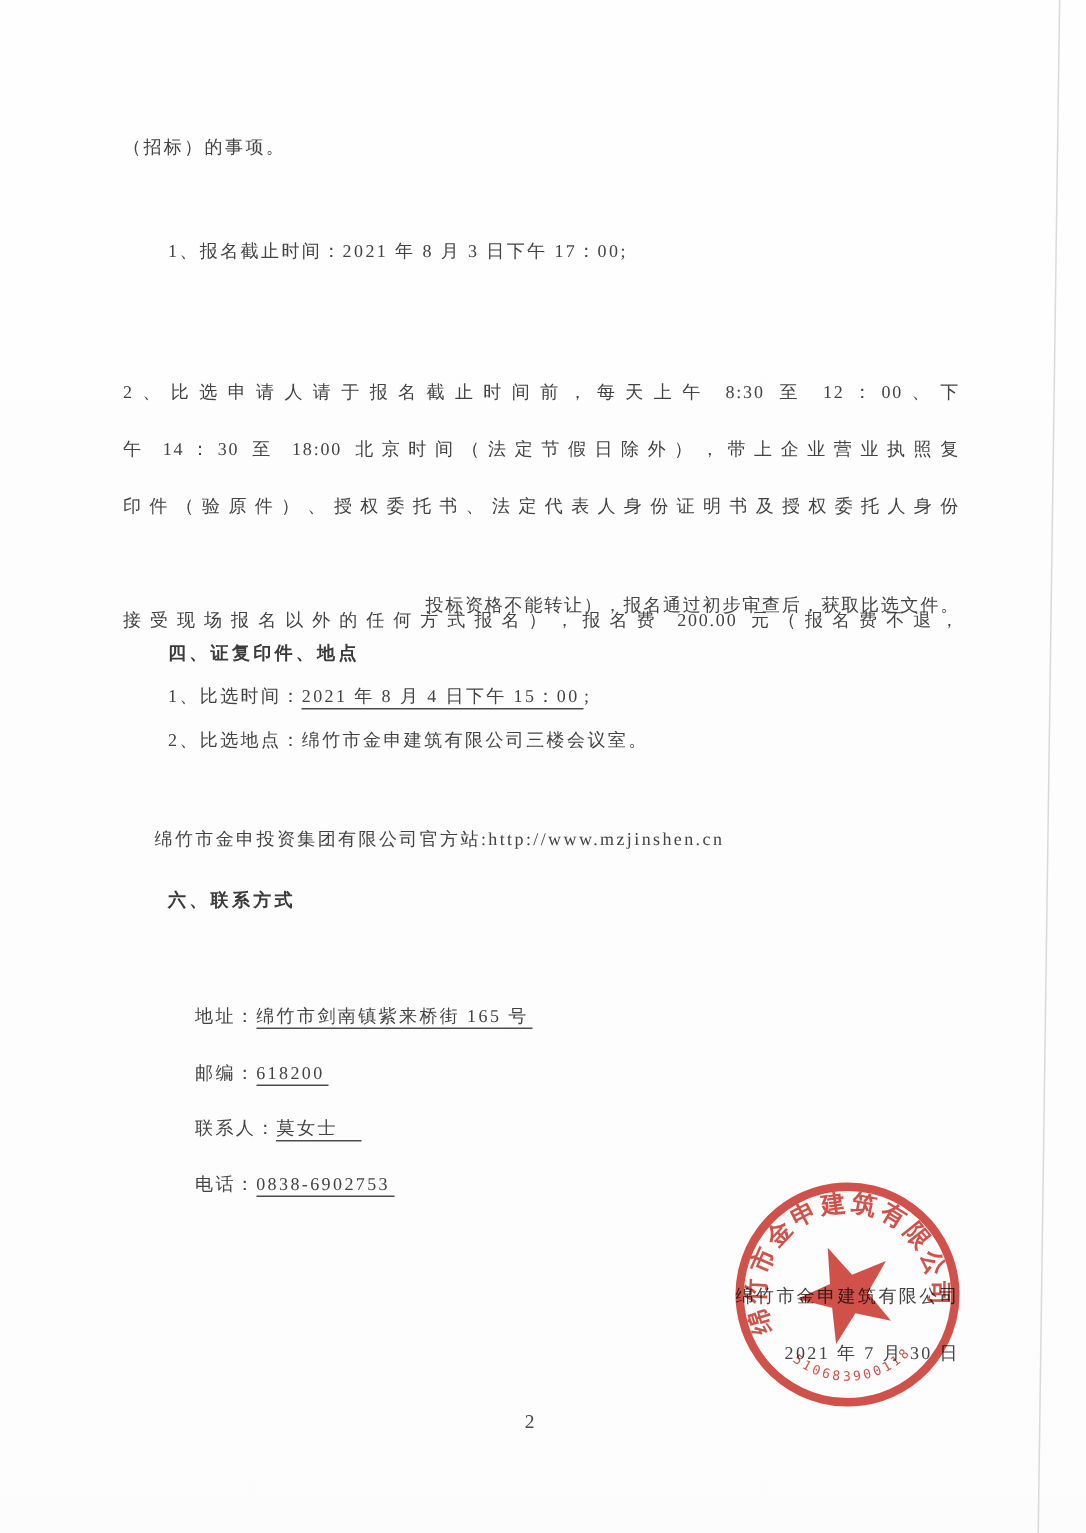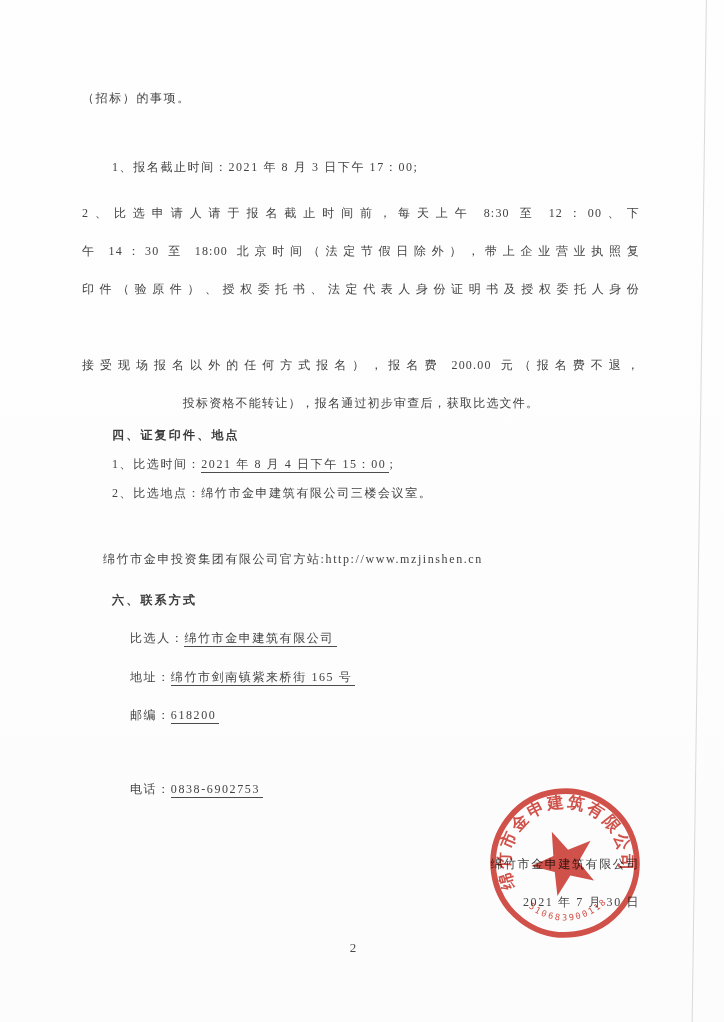--- a/index.html
+++ b/index.html
@@ -27,24 +27,25 @@
   }
   .ind-item{left:112px; width:528px;}
   .ind-media{left:103px; width:537px;}
   .ind-contact{left:130px; width:510px;}
   .heading{font-weight:bold; color:#3b3b3b; letter-spacing:2.2px;}
   .just{
     white-space:normal;
     text-align:justify;
     text-align-last:justify;
     letter-spacing:1.2px;
+    margin-top:48px;
   }
   .just-last{
     white-space:normal;
-    text-align:center;
+    text-align:right;
     letter-spacing:1.2px;
   }
   .u{
     border-bottom:1px solid #4c4c4c;
     padding:0 3px 1px 0;
   }
   .sig{
     text-align:right;
   }
   .pagenum{
@@ -79,28 +80,28 @@
   <div class="line ind-item heading" style="top:424px">四、证复印件、地点</div>
   <div class="line ind-item" style="top:453px">
     <span>1、比选时间：</span><span class="u">2021 年 8 月 4 日下午 15：00</span><span>;</span>
   </div>
   <div class="line ind-item" style="top:482px">2、比选地点：绵竹市金申建筑有限公司三楼会议室。</div>
 
   <div class="line ind-media" style="top:548px">绵竹市金申投资集团有限公司官方站:http://www.mzjinshen.cn</div>
 
   <div class="line ind-item heading" style="top:589px">六、联系方式</div>
 
-  <div class="line ind-contact" style="top:627px">
-    <span>比选人：</span><span class="u">绵竹市金申建筑有限公司</span>
-  </div>
   <div class="line ind-contact" style="top:666px">
     <span>地址：</span><span class="u">绵竹市剑南镇紫来桥街 165 号</span>
   </div>
   <div class="line ind-contact" style="top:704px">
     <span>邮编：</span><span class="u">618200</span>
+  </div>
+  <div class="line ind-contact" style="top:741px">
+    <span>联系人：</span><span class="u" style="padding-right:16px">莫女士</span>
   </div>
   <div class="line ind-contact" style="top:778px">
     <span>电话：</span><span class="u">0838-6902753</span>
   </div>
 
   <div class="line sig" style="top:853px">绵竹市金申建筑有限公司</div>
   <div class="line sig" style="top:891px">2021 年 7 月 30 日</div>
 
   <div class="seal">
     <svg viewBox="0 0 150 150" xmlns="http://www.w3.org/2000/svg">

